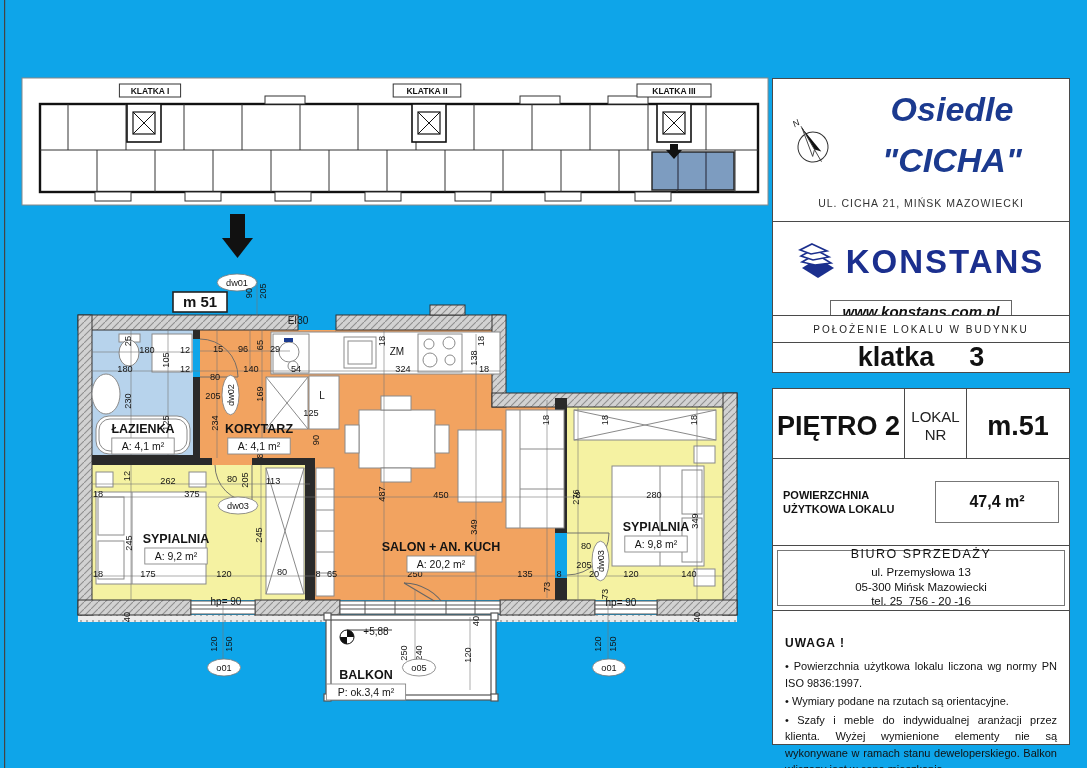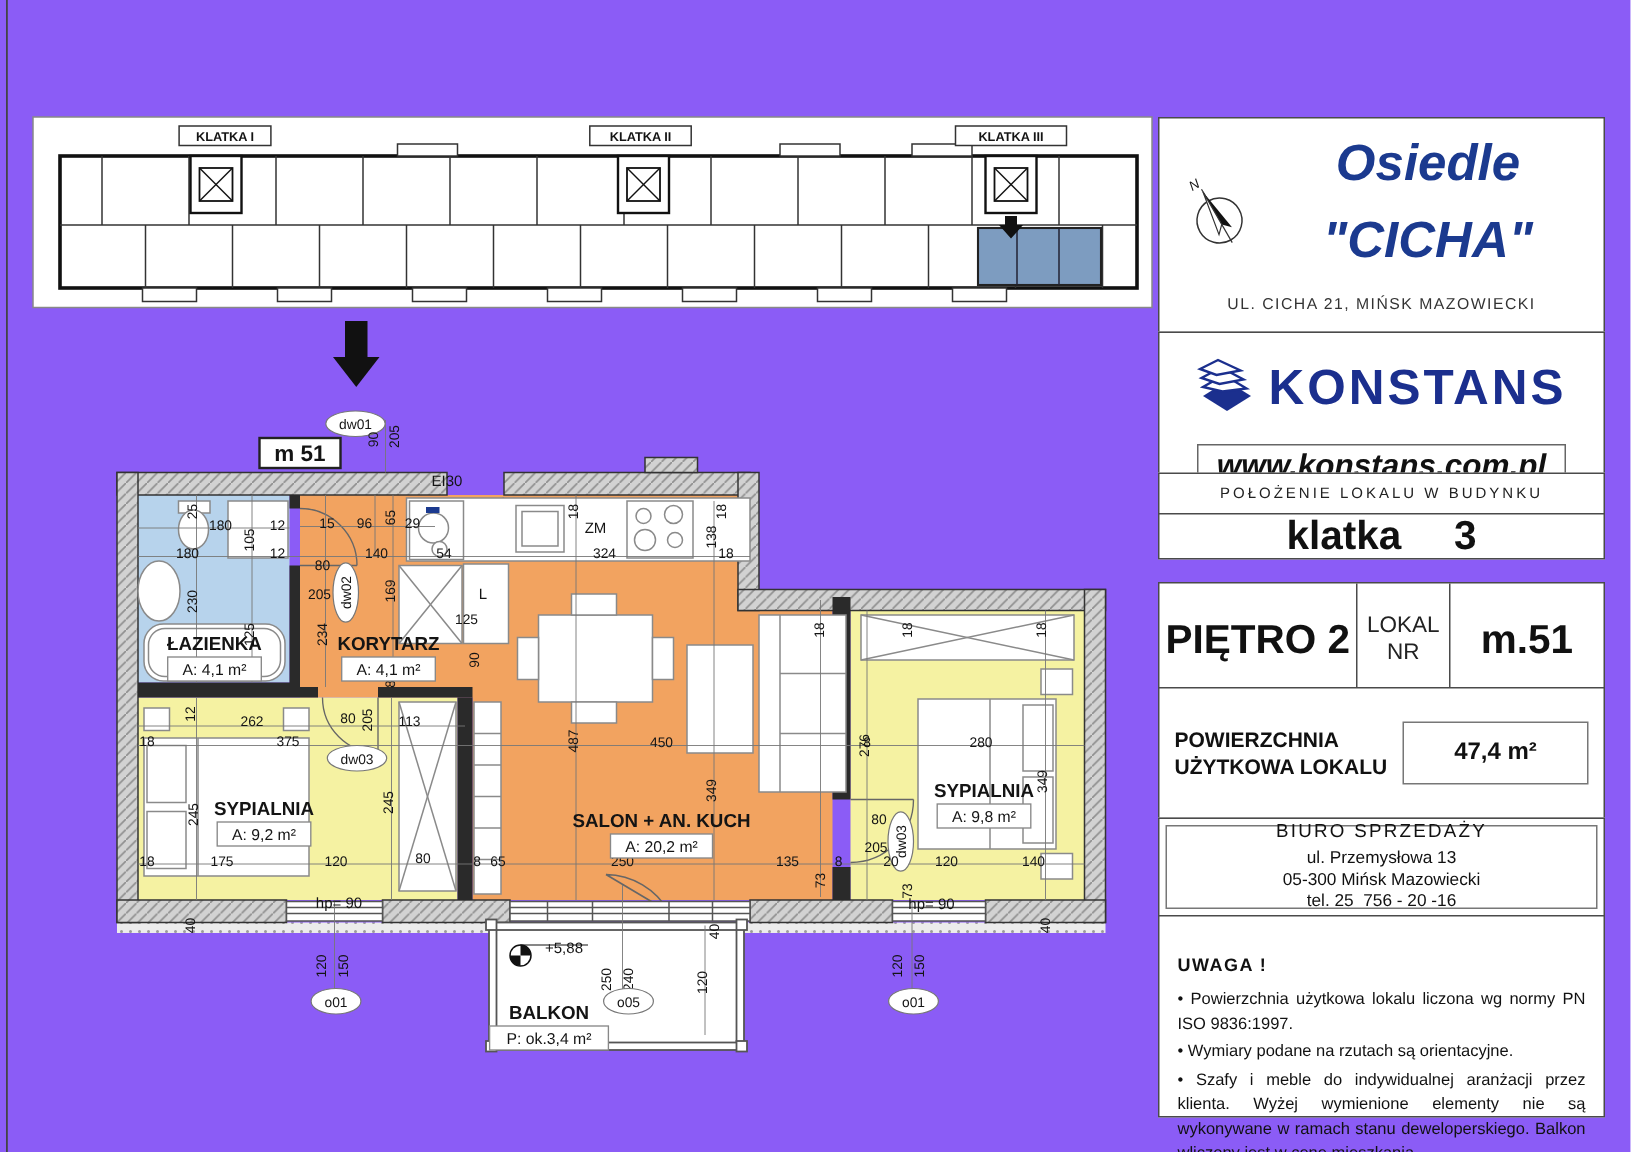--- a/index.html
+++ b/index.html
@@ -1,35 +1,35 @@
 <!DOCTYPE html>
 <html><head>
 <meta charset="utf-8">
 <style>
   html,body{margin:0;padding:0;background:#fff;}
-  #page{position:relative;width:1087px;height:768px;background:#8b5cf6;overflow:hidden;
+  #page{position:relative;width:1087px;height:768px;background:#0ea5e9;overflow:hidden;
         font-family:"Liberation Sans", sans-serif;color:#111;}
   #plan-svg{position:absolute;left:0;top:0;}
   svg text{font-family:"Liberation Sans", sans-serif;fill:#141414;}
   .panel-box{position:absolute;left:772px;width:298px;border:1.4px solid #4a4a4a;
              background:#fff;box-sizing:border-box;}
   .center{display:flex;align-items:center;justify-content:center;text-align:center;gap:12px;}
   .estate-title{color:#1b3a8f;font-weight:bold;font-style:italic;font-size:34px;line-height:1.15;}
   .estate-addr{font-size:10.5px;letter-spacing:1px;color:#333;}
   .konstans-row{display:flex;align-items:center;justify-content:center;gap:8px;}
   .konstans-name{color:#1b2f8e;font-weight:bold;font-size:33px;letter-spacing:2px;}
   .site-box{border:1px solid #666;padding:2px 12px;font-weight:bold;font-style:italic;
-            font-size:21px;color:#111;margin-top:6px;display:inline-block;}
+            font-size:15px;color:#111;margin-top:6px;display:inline-block;}
   .loc-header{font-size:10px;letter-spacing:2px;color:#222;}
   .big-bold{font-size:27px;font-weight:bold;white-space:pre;}
   .cols3{display:flex;height:100%;}
   .col{display:flex;align-items:center;justify-content:center;text-align:center;box-sizing:border-box;}
   .lokal-label{font-size:15px;color:#222;line-height:1.2;}
   .area-row{display:flex;align-items:center;height:100%;padding:0 10px;box-sizing:border-box;}
-  .area-label{font-size:14px;font-weight:bold;line-height:1.3;flex:1;}
+  .area-label{font-size:11px;font-weight:bold;line-height:1.3;flex:1;}
   .area-value-box{border:1px solid #777;width:122px;height:40px;font-size:16px;font-weight:bold;}
   .sales-inner{border:1px solid #777;margin:4px;height:calc(100% - 10px);display:flex;
                flex-direction:column;align-items:center;justify-content:center;text-align:center;}
   .sales-title{font-size:12.5px;letter-spacing:1.5px;margin-bottom:4px;}
   .sales-line{font-size:11.5px;line-height:1.25;white-space:pre;}
   .notes{padding:25px 12px;box-sizing:border-box;}
   .notes-title{font-size:12px;font-weight:bold;letter-spacing:1px;margin-bottom:8px;}
   .note-item{font-size:11px;text-align:justify;line-height:1.5;margin-bottom:2px;}
 </style>
 </head>

